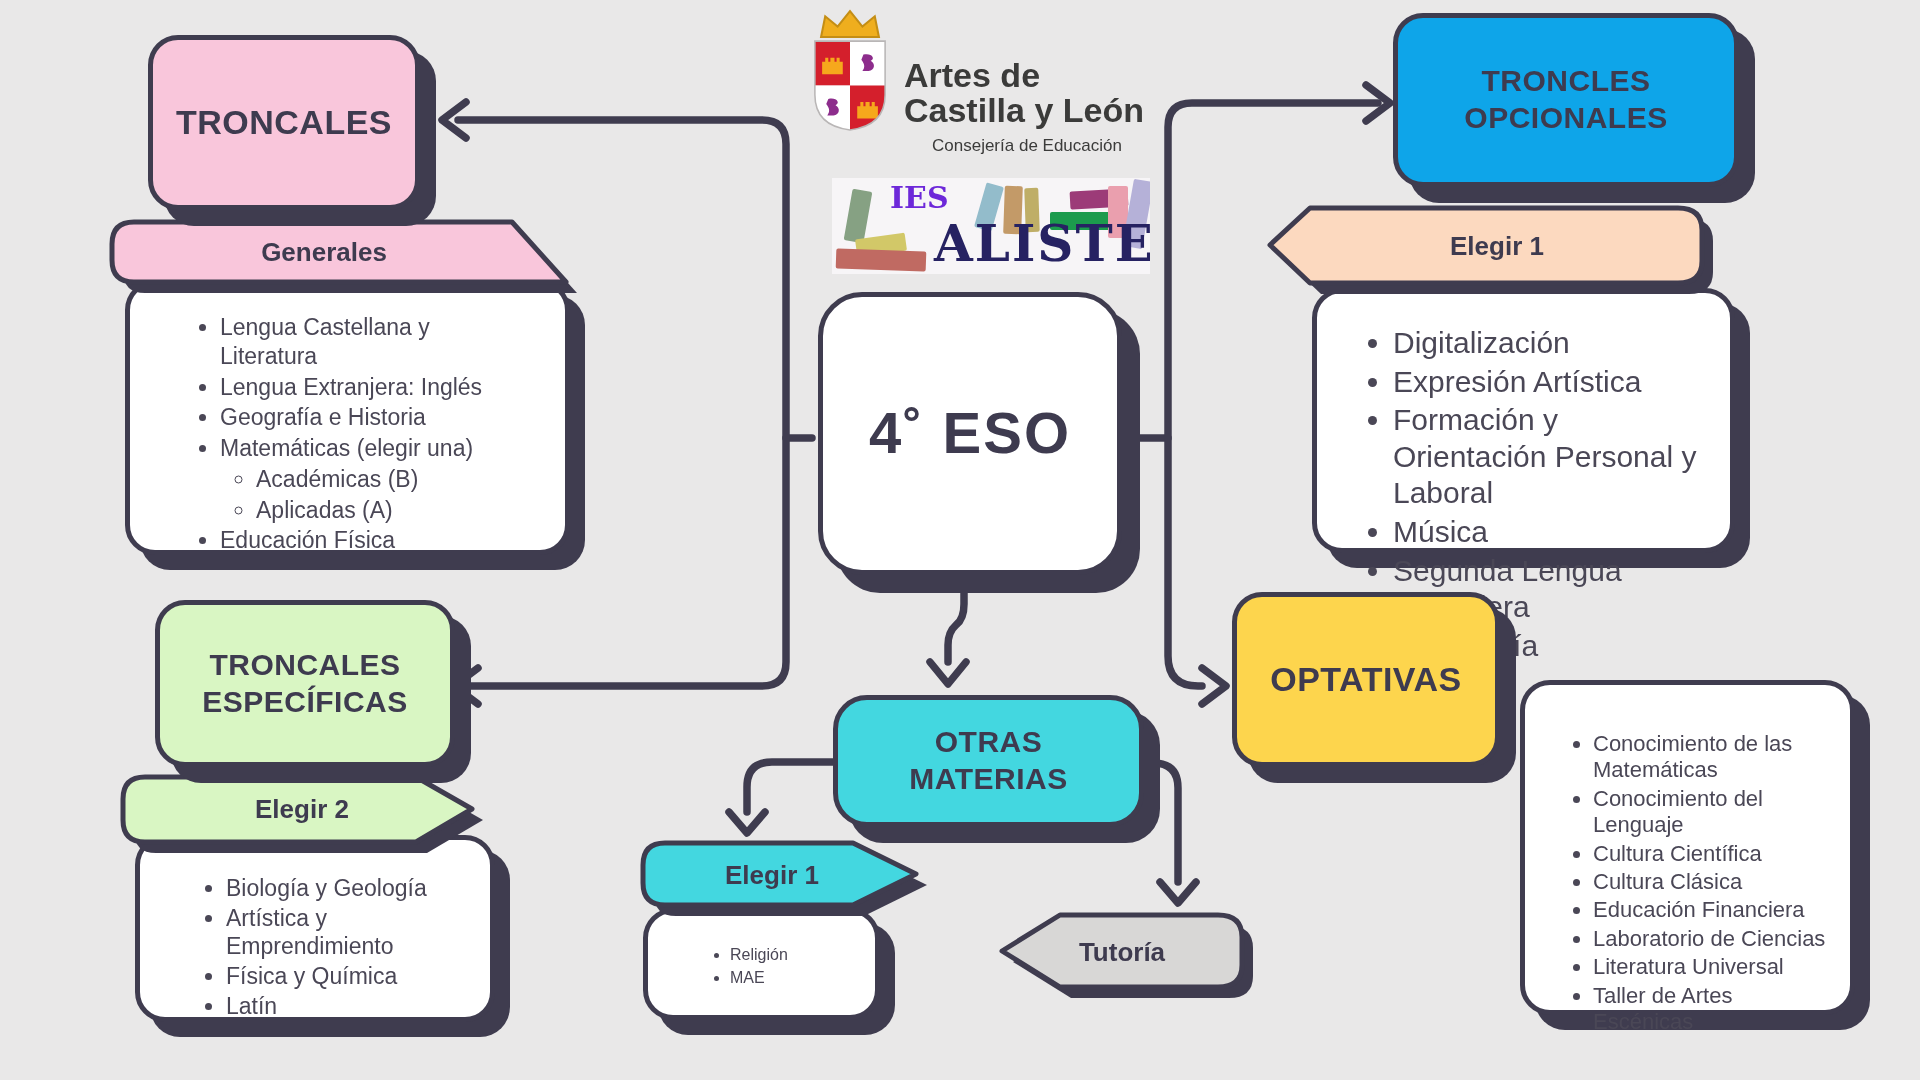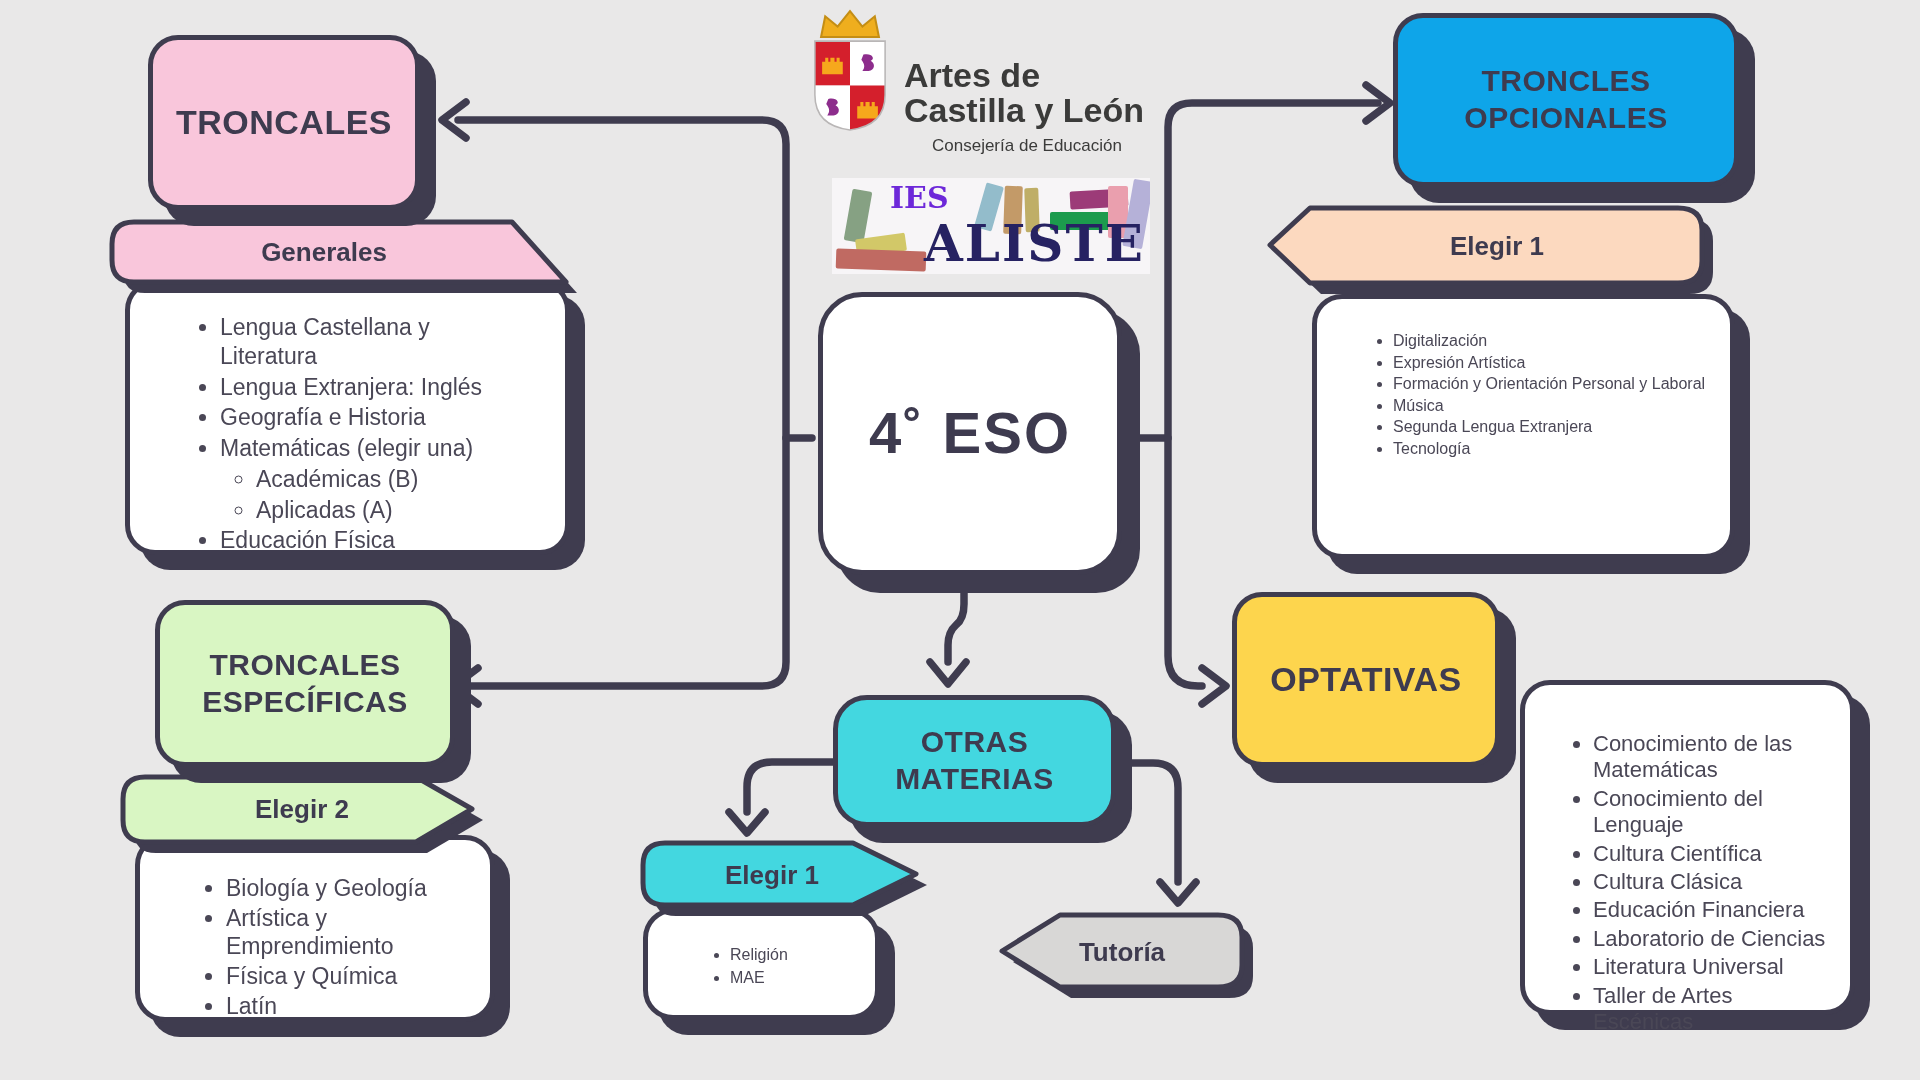--- a/index.html
+++ b/index.html
@@ -12,32 +12,32 @@
   #banners{z-index:3;}
 
   
   .node{position:absolute;z-index:4;border:5px solid #3f3c4f;border-radius:30px;
         box-shadow:16px 16px 0 0 #3f3c4f;display:flex;align-items:center;justify-content:center;
         text-align:center;font-weight:bold;color:#3e3b4f;letter-spacing:.5px;line-height:1.22;}
   .node-troncales   {left:148px;top:35px;width:262px;height:165px;background:#f9c6db;font-size:34px;}
   .node-opcionales  {left:1393px;top:13px;width:264px;height:164px;background:#0ea5e9;font-size:30px;padding:0 36px;}
   .node-especificas {left:155px;top:600px;width:262px;height:157px;background:#d9f6c3;font-size:30px;padding:0 14px;}
   .node-optativas   {left:1232px;top:592px;width:258px;height:165px;background:#fdd54d;font-size:34px;}
-  .node-otras       {left:833px;top:695px;width:257px;height:122px;background:#43d7e0;font-size:30px;border-radius:34px;padding:0 8px;}
+  .node-otras       {left:833px;top:695px;width:257px;height:122px;background:#43d7e0;font-size:30px;border-radius:34px;padding:0 22px;}
   .node-eso         {left:818px;top:292px;width:294px;height:273px;background:#ffffff;font-size:58px;border-radius:44px;
                      box-shadow:18px 18px 0 0 #3f3c4f;letter-spacing:2px;}
 
   
   .card{position:absolute;z-index:2;background:#ffffff;border:5px solid #3f3c4f;border-radius:30px;
         box-shadow:15px 15px 0 0 #3f3c4f;color:#4a4756;}
   .card ul{margin:0;padding-left:26px;}
   .card li{margin:2px 0;}
   .card li ul{list-style:circle;padding-left:36px;margin:1px 0 0 0;}
   .card-tl{left:125px;top:280px;width:445px;height:275px;font-size:23px;line-height:1.25;padding:26px 70px 10px 64px;box-sizing:content-box;}
-  .card-tr{left:1312px;top:294px;width:423px;height:265px;font-size:16px;line-height:1.22;padding:30px 24px 10px 50px;}
+  .card-tr{left:1312px;top:288px;width:423px;height:265px;font-size:30px;line-height:1.22;padding:30px 24px 10px 50px;}
   .card-bl{left:135px;top:835px;width:360px;height:187px;font-size:23px;line-height:1.22;padding:32px 36px 10px 60px;}
   .card-br{left:1520px;top:680px;width:335px;height:335px;font-size:22px;line-height:1.2;padding:44px 20px 10px 42px;}
   .card-c {left:643px;top:908px;width:237px;height:112px;font-size:16px;line-height:1.3;padding:30px 16px 10px 56px;}
   .card, .card-tl, .card-tr, .card-bl, .card-br, .card-c{box-sizing:border-box;}
 
   
   .tag{position:absolute;z-index:5;text-align:center;font-weight:bold;color:#3e3b4f;font-size:26px;}
   .tag-generales {left:112px;top:237px;width:424px;}
   .tag-op        {left:1292px;top:231px;width:410px;}
   .tag-esp       {left:132px;top:794px;width:340px;}
@@ -47,21 +47,21 @@
   
   .junta{position:absolute;left:812px;top:6px;z-index:5;display:flex;}
   .junta-text{margin:52px 0 0 16px;color:#3b3b3a;}
   .jt-big{font-size:34px;font-weight:bold;line-height:1.04;}
   .jt-sub{font-size:17px;margin-top:7px;margin-left:28px;}
 
   .ies{position:absolute;left:832px;top:178px;width:318px;height:96px;z-index:5;background:#f7f5f7;overflow:hidden;}
   .ies .bk{position:absolute;z-index:1;border-radius:2px;}
   .ies-t1{position:absolute;left:58px;top:2px;z-index:2;font-family:"DejaVu Serif",serif;font-weight:bold;
           font-size:30px;color:#6d28d9;}
-  .ies-t2{position:absolute;left:92px;top:36px;z-index:2;font-family:"DejaVu Serif",serif;font-weight:bold;
+  .ies-t2{position:absolute;left:102px;top:36px;z-index:2;font-family:"DejaVu Serif",serif;font-weight:bold;
           font-size:50px;color:#262262;letter-spacing:2px;}
   .b1 {left:16px;top:12px;width:20px;height:52px;background:#86a183;transform:rotate(10deg);}
   .b2 {left:24px;top:58px;width:50px;height:18px;background:#d2c868;transform:rotate(-8deg);}
   .b3 {left:4px;top:72px;width:90px;height:20px;background:#c06a62;transform:rotate(2deg);}
   .b4 {left:148px;top:6px;width:18px;height:46px;background:#93bccb;transform:rotate(16deg);}
   .b5 {left:172px;top:8px;width:18px;height:48px;background:#c39a68;transform:rotate(2deg);}
   .b6 {left:193px;top:10px;width:14px;height:44px;background:#bfae67;transform:rotate(-2deg);}
   .b7 {left:218px;top:34px;width:66px;height:18px;background:#1c9b4d;}
   .b8 {left:238px;top:12px;width:58px;height:18px;background:#9c3b78;transform:rotate(-3deg);}
   .b9 {left:276px;top:8px;width:20px;height:52px;background:#ea9fae;}

